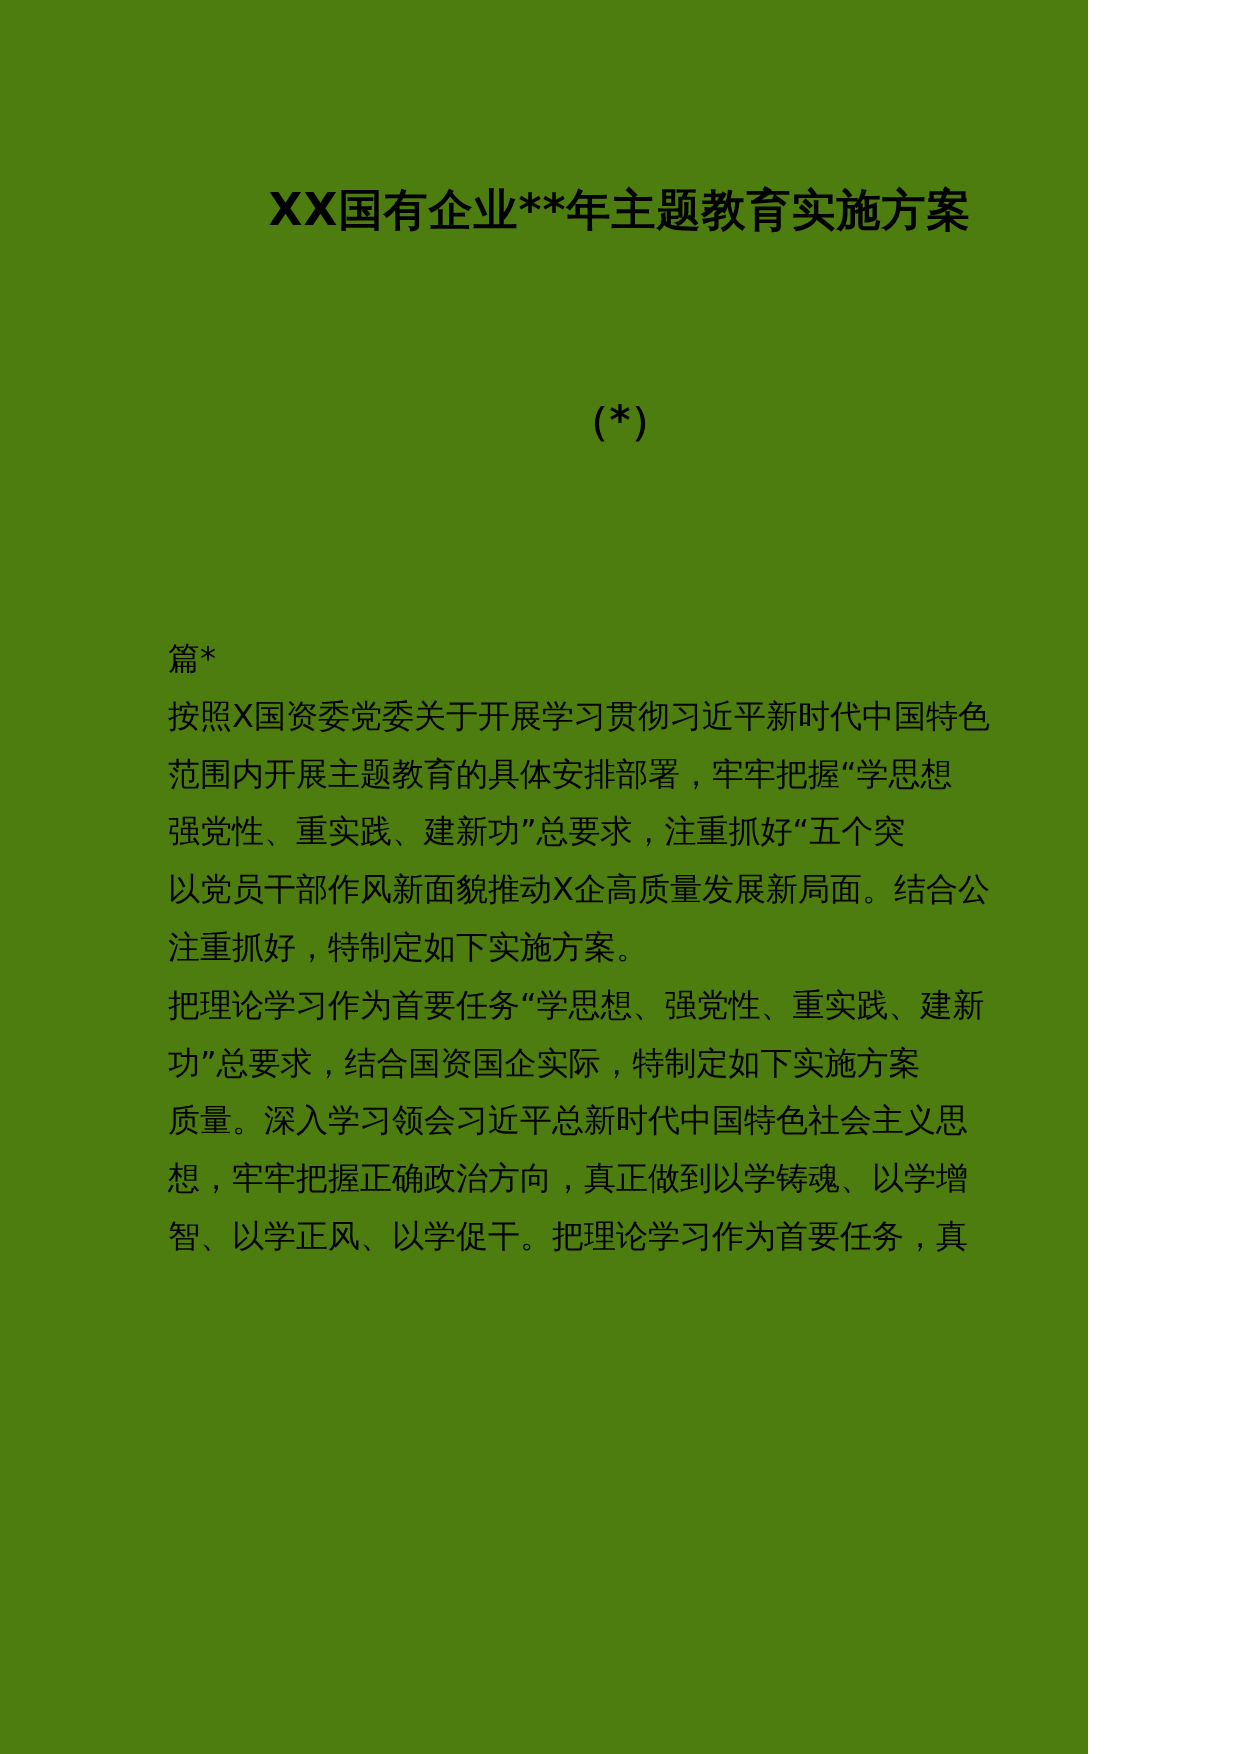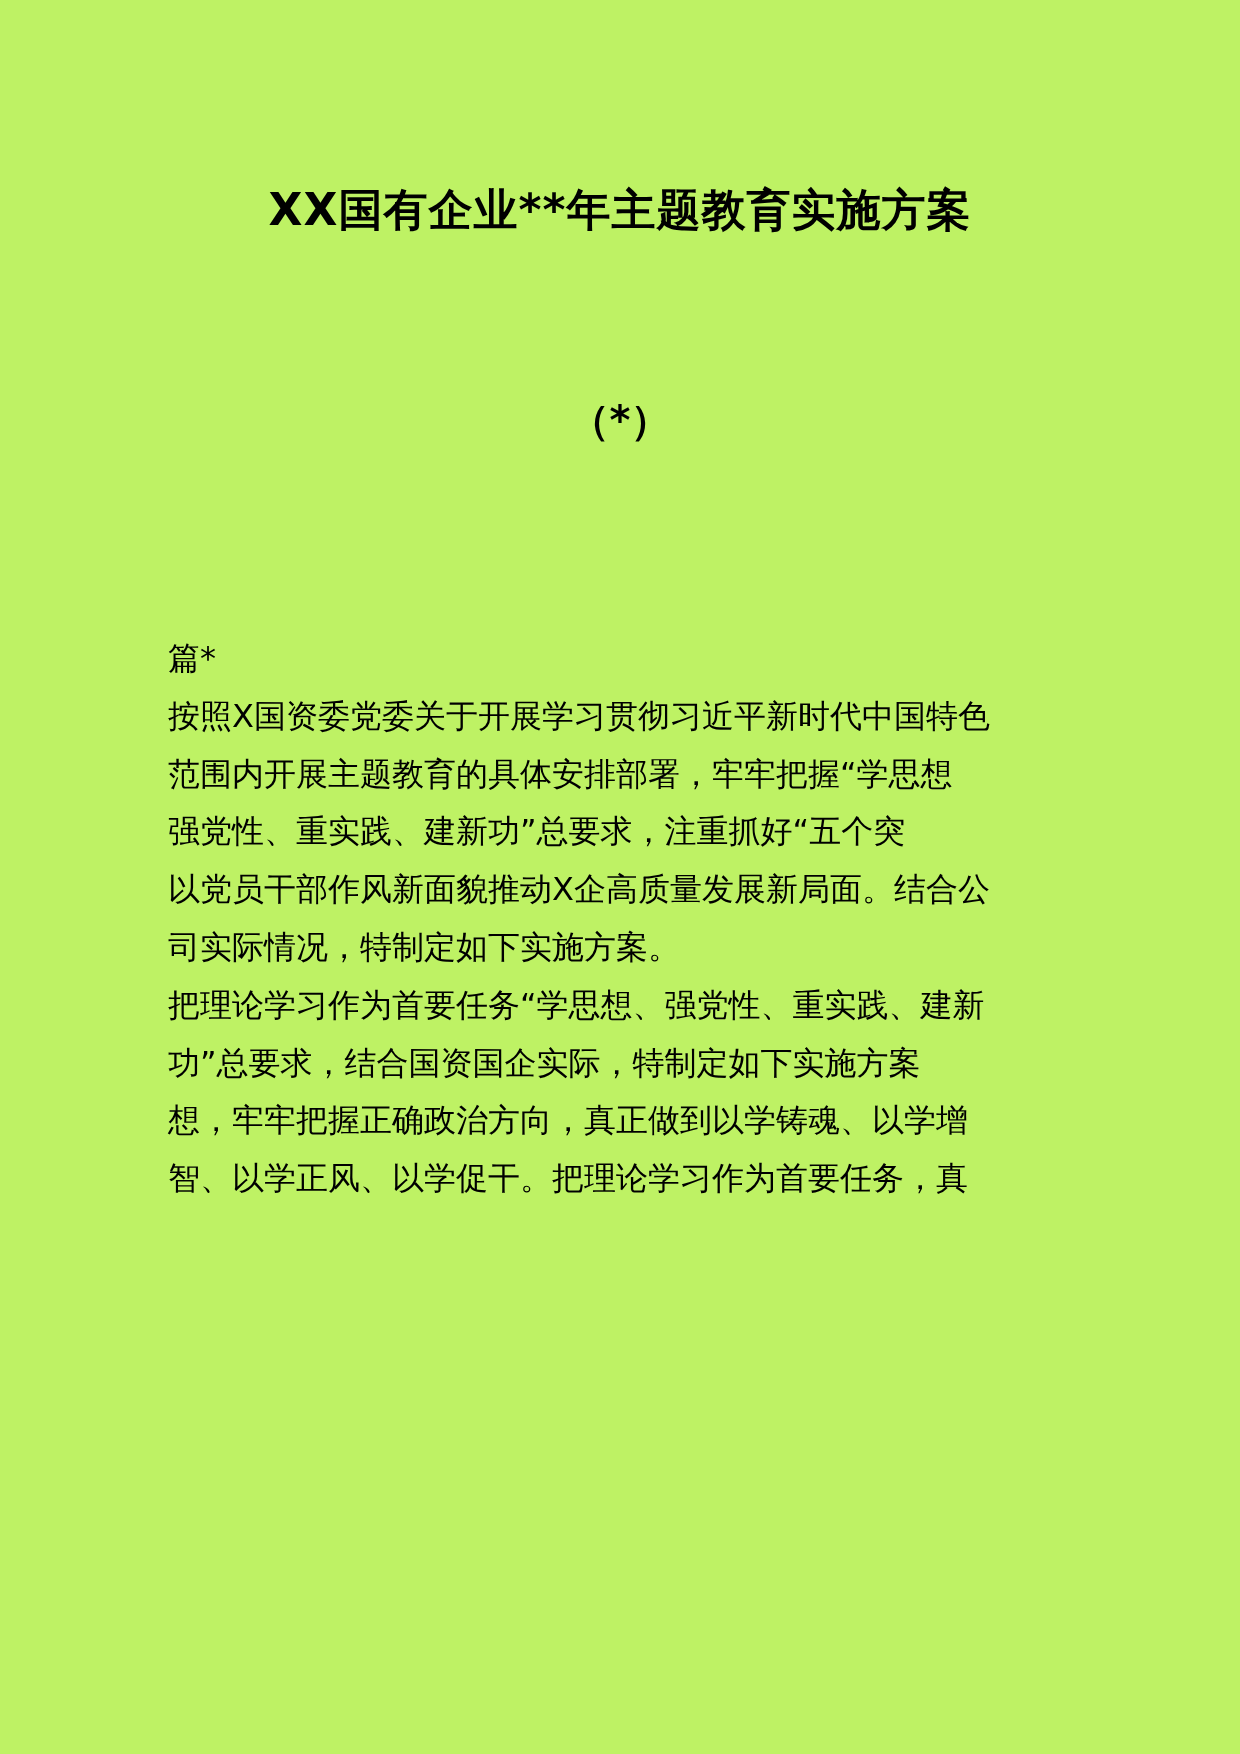--- a/index.html
+++ b/index.html
@@ -1,34 +1,35 @@
 <!DOCTYPE html>
 <html><head>
   <meta charset="utf-8">
   <style>
     html, body { margin: 0; padding: 0; background: #ffffff; }
     body { width: 1240px; height: 1754px; position: relative; overflow: hidden; font-family: "DejaVu Sans", "Liberation Sans", sans-serif; color: #000; }
-    .page { position: absolute; left: 0; top: 0; width: 1240px; height: 1754px; background: #bef264; }
+    .page { position: absolute; left: 0; top: 0; width: 1088px; height: 1754px; background: #4d7c0f; }
     .title { position: absolute; left: 0; width: 1240px; top: 180px; text-align: center; font-size: 44px; font-weight: bold; letter-spacing: 1px; line-height: 60px; }
     .subtitle { position: absolute; left: 0; width: 1240px; top: 390px; text-align: center; font-size: 40px; font-weight: bold; line-height: 60px; }
     .body { position: absolute; left: 168px; top: 630px; width: 920px; font-size: 32px; line-height: 57.8px; }
     .line { display: block; white-space: nowrap; height: 57.8px; }
     .label { display: block; height: 57.8px; }
   </style>
 </head>
 <body>
 
 <div class="page">
   <div class="title">XX国有企业**年主题教育实施方案</div>
   <div class="subtitle">（*）</div>
   <div class="body">
     <span class="label">篇*</span>
     <span class="line">按照X国资委党委关于开展学习贯彻习近平新时代中国特色</span>
     <span class="line">范围内开展主题教育的具体安排部署，牢牢把握“学思想</span>
     <span class="line">强党性、重实践、建新功”总要求，注重抓好“五个突</span>
     <span class="line">以党员干部作风新面貌推动X企高质量发展新局面。结合公</span>
-    <span class="line">司实际情况，特制定如下实施方案。</span>
+    <span class="line">注重抓好，特制定如下实施方案。</span>
     <span class="line">把理论学习作为首要任务“学思想、强党性、重实践、建新</span>
     <span class="line">功”总要求，结合国资国企实际，特制定如下实施方案</span>
+    <span class="line">质量。深入学习领会习近平总新时代中国特色社会主义思</span>
     <span class="line">想，牢牢把握正确政治方向，真正做到以学铸魂、以学增</span>
     <span class="line">智、以学正风、以学促干。把理论学习作为首要任务，真</span>
   </div>
 </div>
 
 </body></html>

